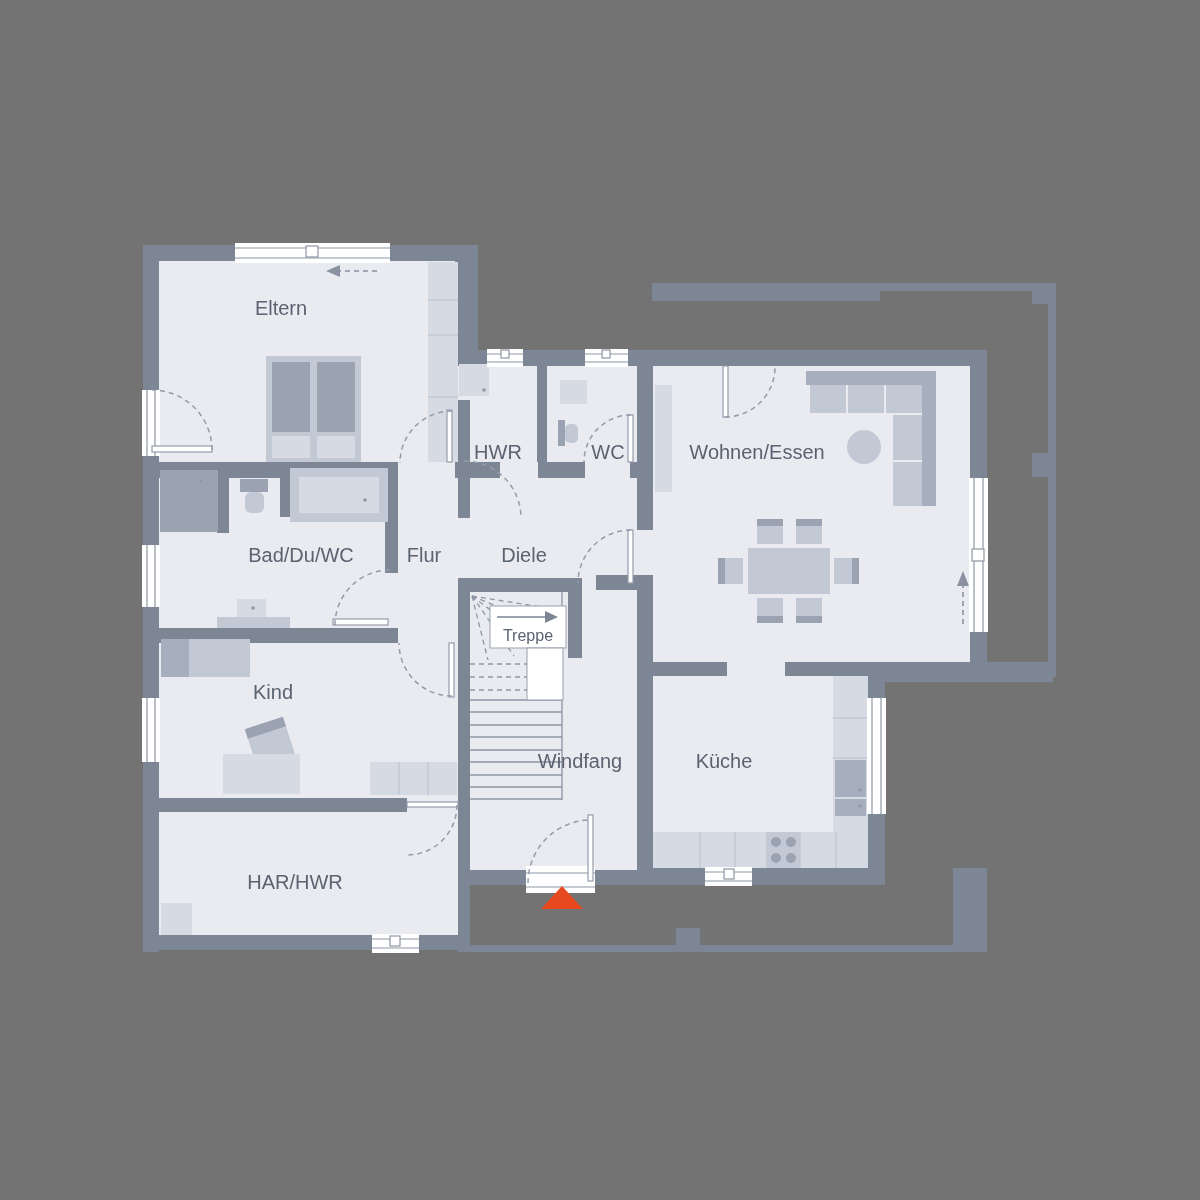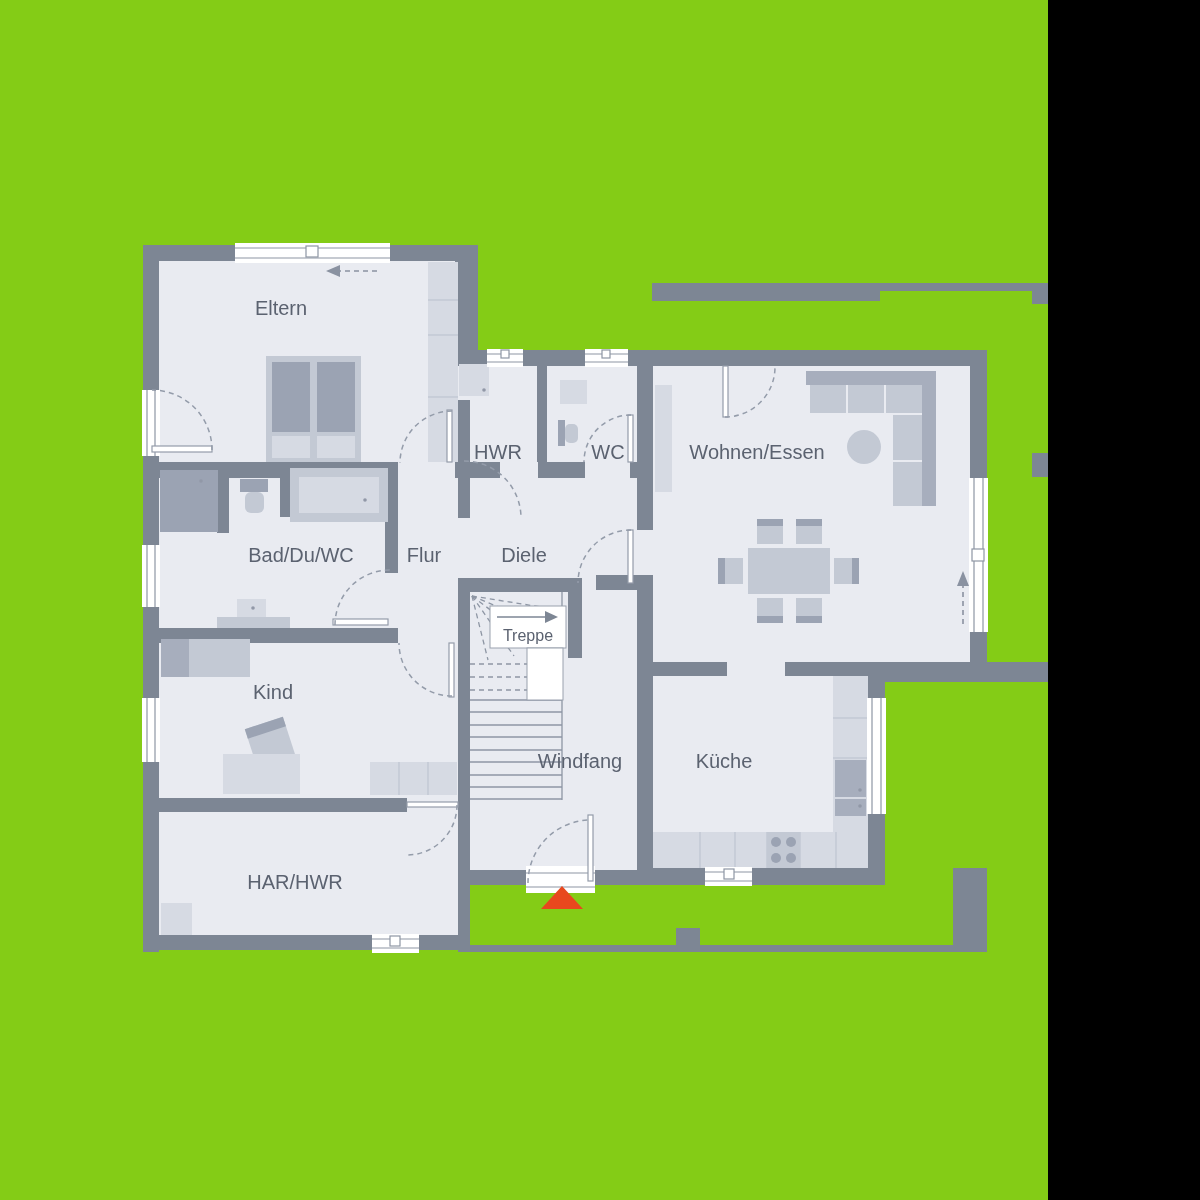--- a/index.html
+++ b/index.html
@@ -1,16 +1,16 @@
 <!DOCTYPE html>
 <html><head>
 <meta charset="utf-8">
 <style>
   html,body{margin:0;padding:0;background:#000;}
-  .stage{position:relative;width:1048px;height:1200px;background:#84cc16;overflow:hidden;text-align:center;}
+  .stage{position:relative;width:1200px;height:1200px;background:#737373;overflow:hidden;text-align:center;}
   svg{display:block;}
   .floor{fill:#e9ebf1;}
   .wall{fill:#7d8694;}
   .win{fill:#ffffff;}
   .winline{stroke:#8e96a4;stroke-width:1.2;fill:none;}
   .winsq{fill:#ffffff;stroke:#8e96a4;stroke-width:1.2;}
   .furnL{fill:#d6dae3;}
   .furnM{fill:#c3c9d4;}
   .furnD{fill:#a7aebd;}
   .furnB{fill:#9ba3b3;}

